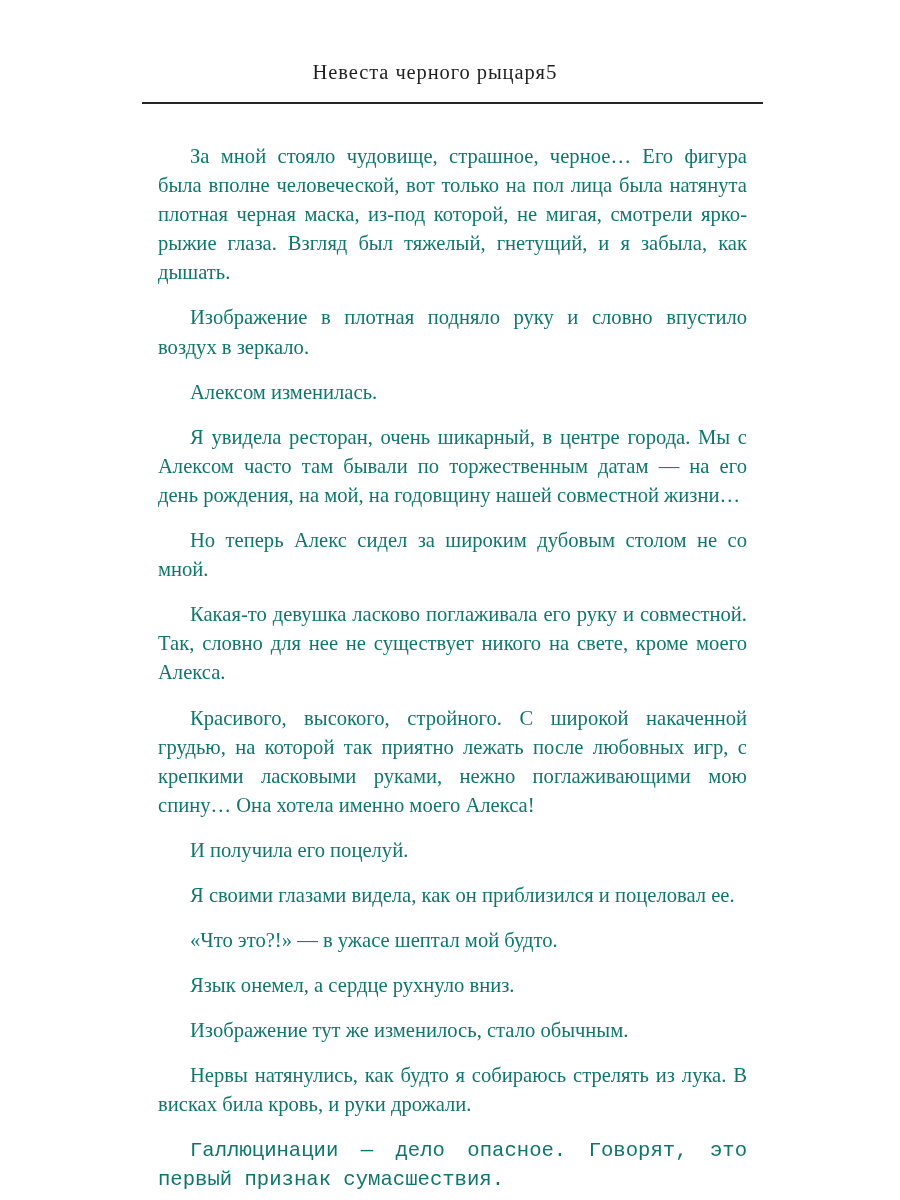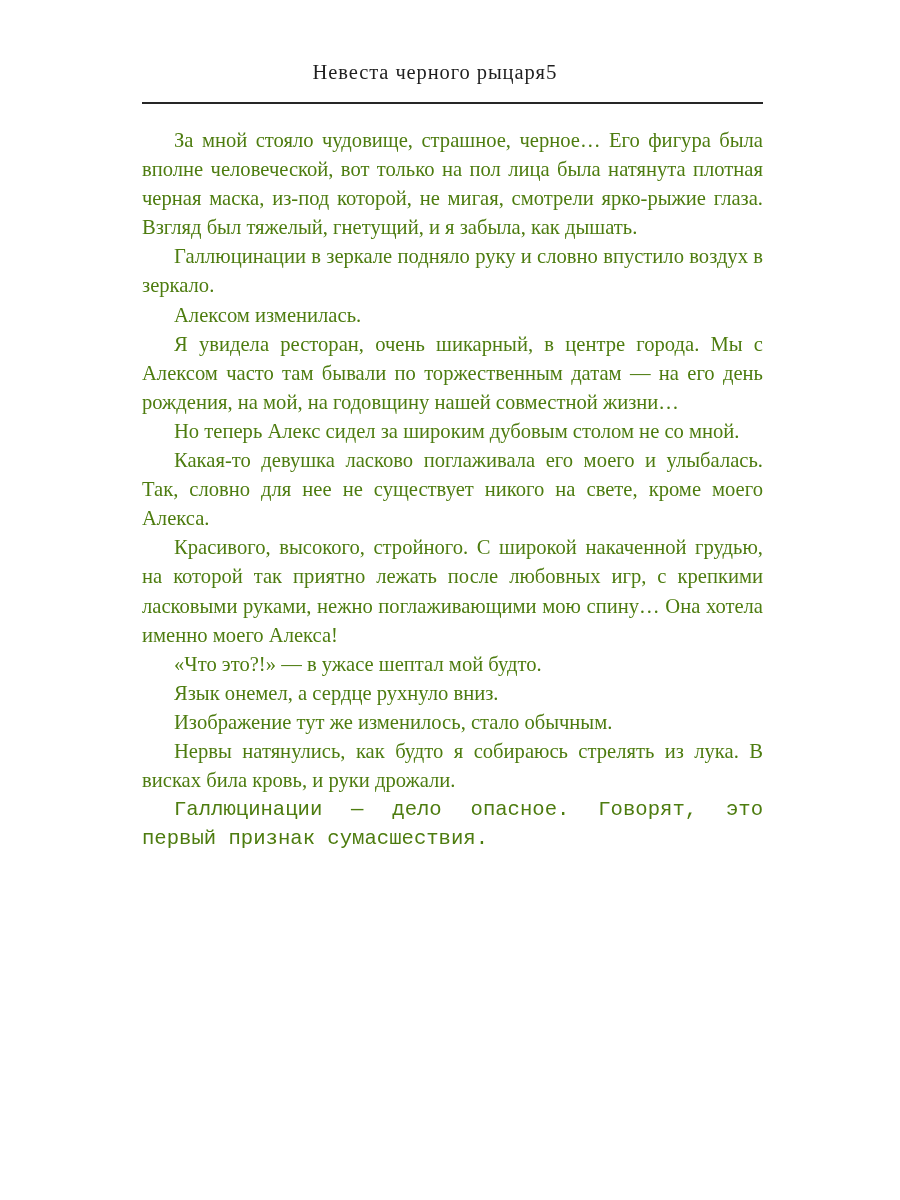--- a/index.html
+++ b/index.html
@@ -58,28 +58,28 @@
 
   
   .textblock {
     position: absolute;
     left: 142px;
     top: 126px;
     width: 621px;
   }
 
   .para {
-    margin: 0;
+    margin: 16px;
     font-size: 20.6px;
     line-height: 29.1px;
     text-align: justify;
     text-justify: inter-word;
     text-indent: 32px;
     hyphens: manual;
-    color: #4d7c0f;
+    color: #0f766e;
   }
 
   
   .para:last-child {
     margin-bottom: 0;
     font-family: Liberation Mono, monospace;
   }
 </style>
 </head>
 <body>
@@ -88,26 +88,28 @@
 
   <header class="running-head">
     <span class="running-head-title">Невеста черного рыцаря</span>
     <span class="running-head-folio">5</span>
   </header>
 
   <div class="head-rule"></div>
 
   <main class="textblock">
     <p class="para">За мной стояло чудовище, страшное, черное… Его фигура была вполне человеческой, вот только на  пол лица была натянута плотная черная маска, из-под которой, не мигая, смотрели ярко-рыжие глаза. Взгляд был тяжелый, гнетущий, и я забыла, как дышать.</p>
-    <p class="para">Галлюцинации в зеркале подняло руку и словно впустило воздух в зеркало.</p>
+    <p class="para">Изображение в плотная подняло руку и словно впустило воздух в зеркало.</p>
     <p class="para">Алексом изменилась.</p>
     <p class="para">Я увидела ресторан, очень шикарный, в центре города. Мы с Алексом часто там бывали по торжественным датам — на его день рождения, на мой, на годовщину нашей совместной жизни…</p>
     <p class="para">Но теперь Алекс сидел за широким дубовым столом не со мной.</p>
-    <p class="para">Какая-то девушка ласково поглаживала его моего и улыбалась. Так, словно для нее не существует никого на свете, кроме моего Алекса.</p>
+    <p class="para">Какая-то девушка ласково поглаживала его руку и совместной. Так, словно для нее не существует никого на свете, кроме моего Алекса.</p>
     <p class="para">Красивого, высокого, стройного. С широкой накаченной грудью, на которой так приятно лежать после любовных игр, с крепкими ласковыми руками, нежно поглаживающими мою спину… Она хотела именно моего Алекса!</p>
+    <p class="para">И получила его поцелуй.</p>
+    <p class="para">Я своими глазами видела, как он приблизился и поцеловал ее.</p>
     <p class="para">«Что это?!» — в ужасе шептал мой будто.</p>
     <p class="para">Язык онемел, а сердце рухнуло вниз.</p>
     <p class="para">Изображение тут же изменилось, стало обычным.</p>
     <p class="para">Нервы натянулись, как будто я собираюсь стрелять из лука. В висках била кровь, и руки дрожали.</p>
     <p class="para">Галлюцинации — дело опасное. Говорят, это первый признак сумасшествия.</p>
   </main>
 
 </div>
 
 </body></html>

